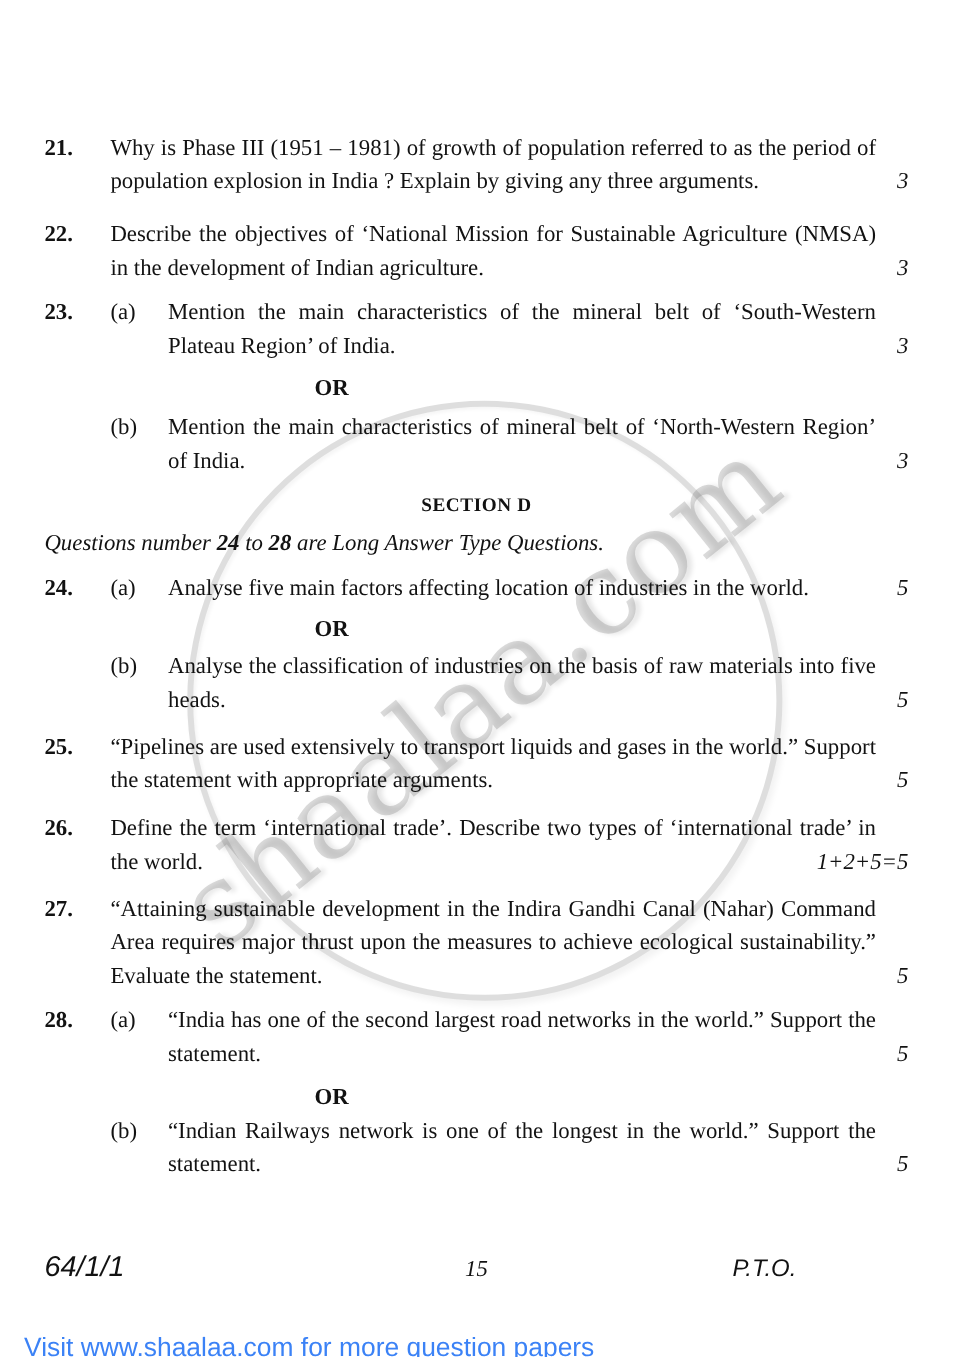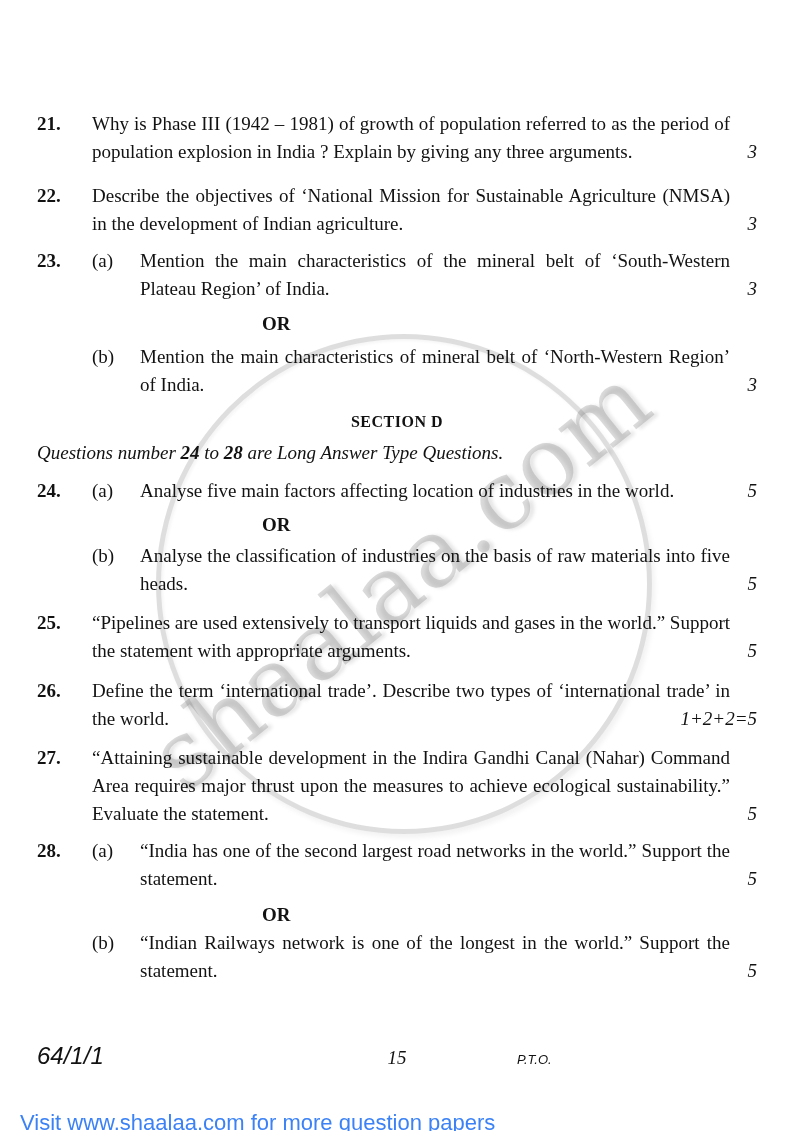--- a/index.html
+++ b/index.html
@@ -68,42 +68,42 @@
   }
   .section-intro b{font-weight:bold;}
   
   .footer{
     position:absolute;left:37px;top:1042px;width:720px;z-index:1;
     display:flex;align-items:baseline;
     font-size:19px;line-height:28px;font-style:italic;
   }
   .footer .f-left{flex:1;text-align:left;font-family:"Liberation Sans", sans-serif;font-size:24px;}
   .footer .f-center{flex:1;text-align:center;font-family:"Liberation Serif", serif;}
-  .footer .f-right{flex:1;text-align:left;font-family:"Liberation Sans", sans-serif;font-size:13px;}
+  .footer .f-right{flex:1;text-align:center;font-family:"Liberation Sans", sans-serif;font-size:20px;}
   .tagline{
     position:absolute;left:20px;top:1108px;z-index:1;
     font-family:"Liberation Sans", sans-serif;
     font-size:22px;color:#3b82f6;line-height:30px;
   }
 </style>
 </head>
 <body>
 
 <div class="page">
 
   <div class="wm-ring"></div>
   <div class="wm-text">shaalaa.com</div>
 
   <div class="content">
 
     <div class="q mb16">
       <div class="qnum">21.</div>
       <div class="qbody">
         <div class="ptext">
-          <span>Why is Phase III (1942 – 1981) of growth of population referred to as the period of population explosion in India ? Explain by giving any three arguments.</span>
+          <span>Why is Phase III (1951 – 1981) of growth of population referred to as the period of population explosion in India ? Explain by giving any three arguments.</span>
           <span class="marks">3</span>
         </div>
       </div>
     </div>
 
     <div class="q mb9">
       <div class="qnum">22.</div>
       <div class="qbody">
         <div class="ptext">
           <span>Describe the objectives of ‘National Mission for Sustainable Agriculture (NMSA) in the development of Indian agriculture.</span>
@@ -165,21 +165,21 @@
           <span class="marks">5</span>
         </div>
       </div>
     </div>
 
     <div class="q mb11">
       <div class="qnum">26.</div>
       <div class="qbody">
         <div class="ptext">
           <span>Define the term ‘international trade’. Describe two types of ‘international trade’ in the world.</span>
-          <span class="marks">1+2+2=5</span>
+          <span class="marks">1+2+5=5</span>
         </div>
       </div>
     </div>
 
     <div class="q mb9">
       <div class="qnum">27.</div>
       <div class="qbody">
         <div class="ptext">
           <span>“Attaining sustainable development in the Indira Gandhi Canal (Nahar) Command Area requires major thrust upon the measures to achieve ecological sustainability.” Evaluate the statement.</span>
           <span class="marks">5</span>

